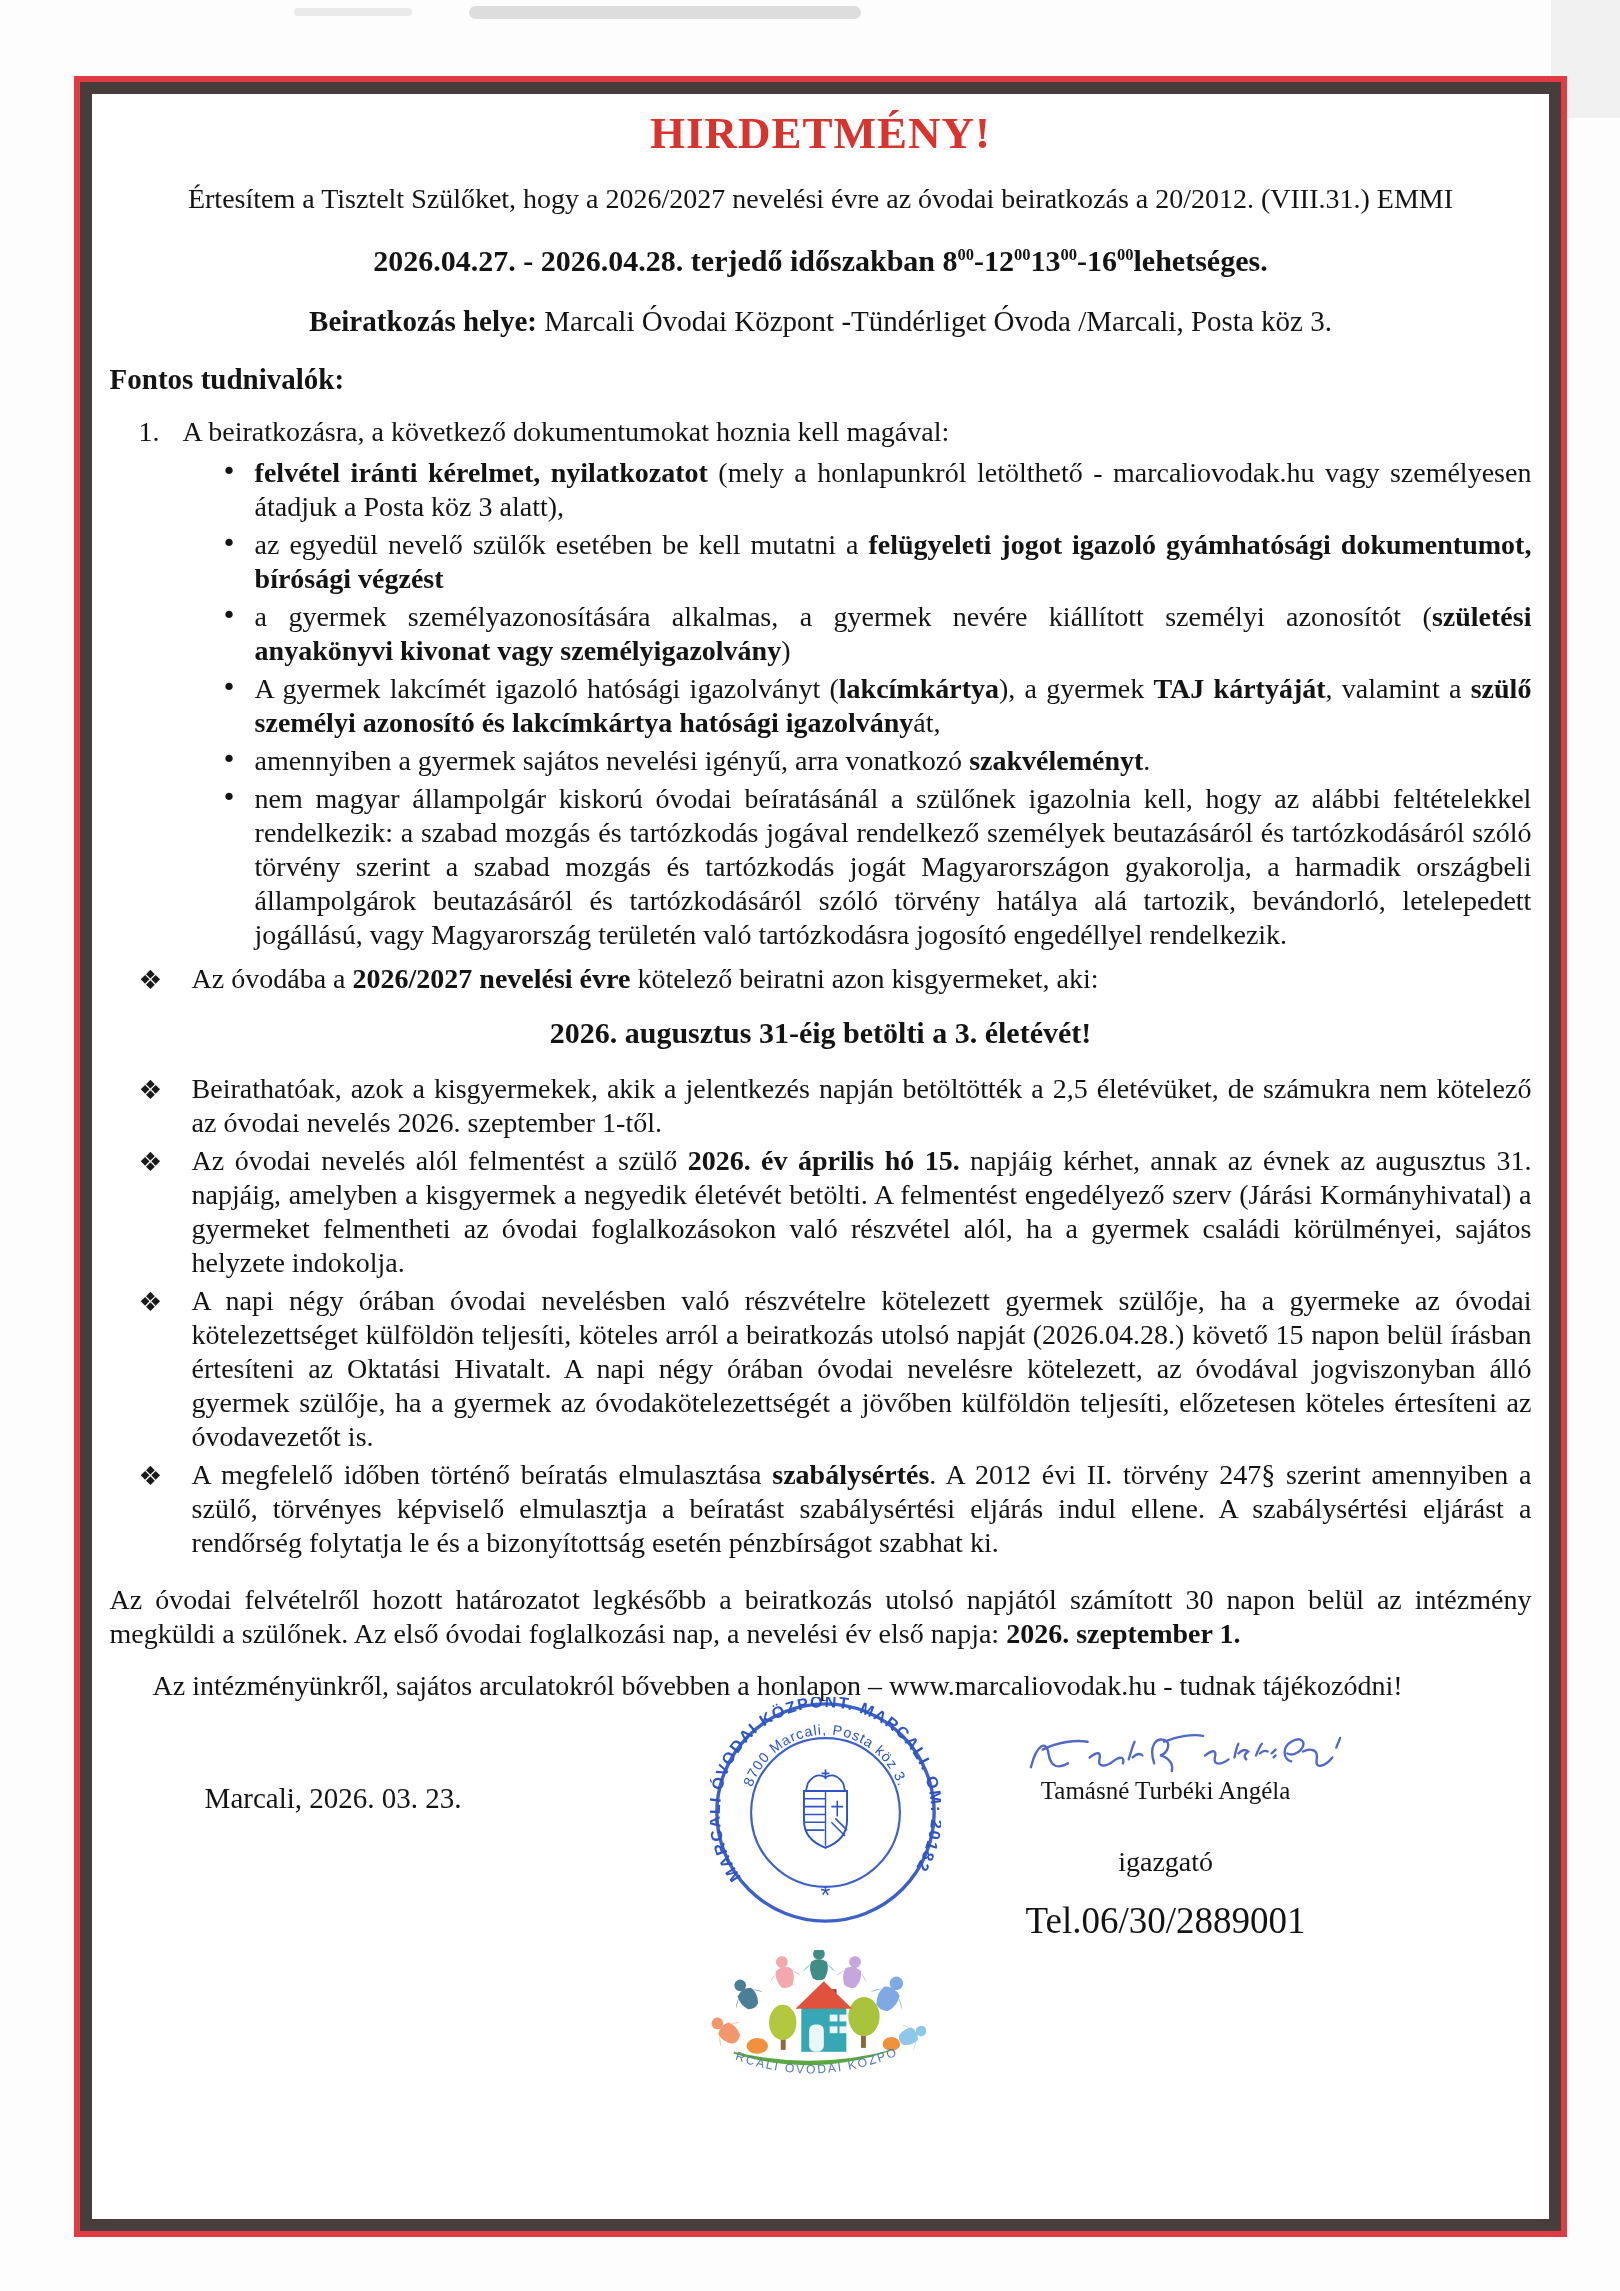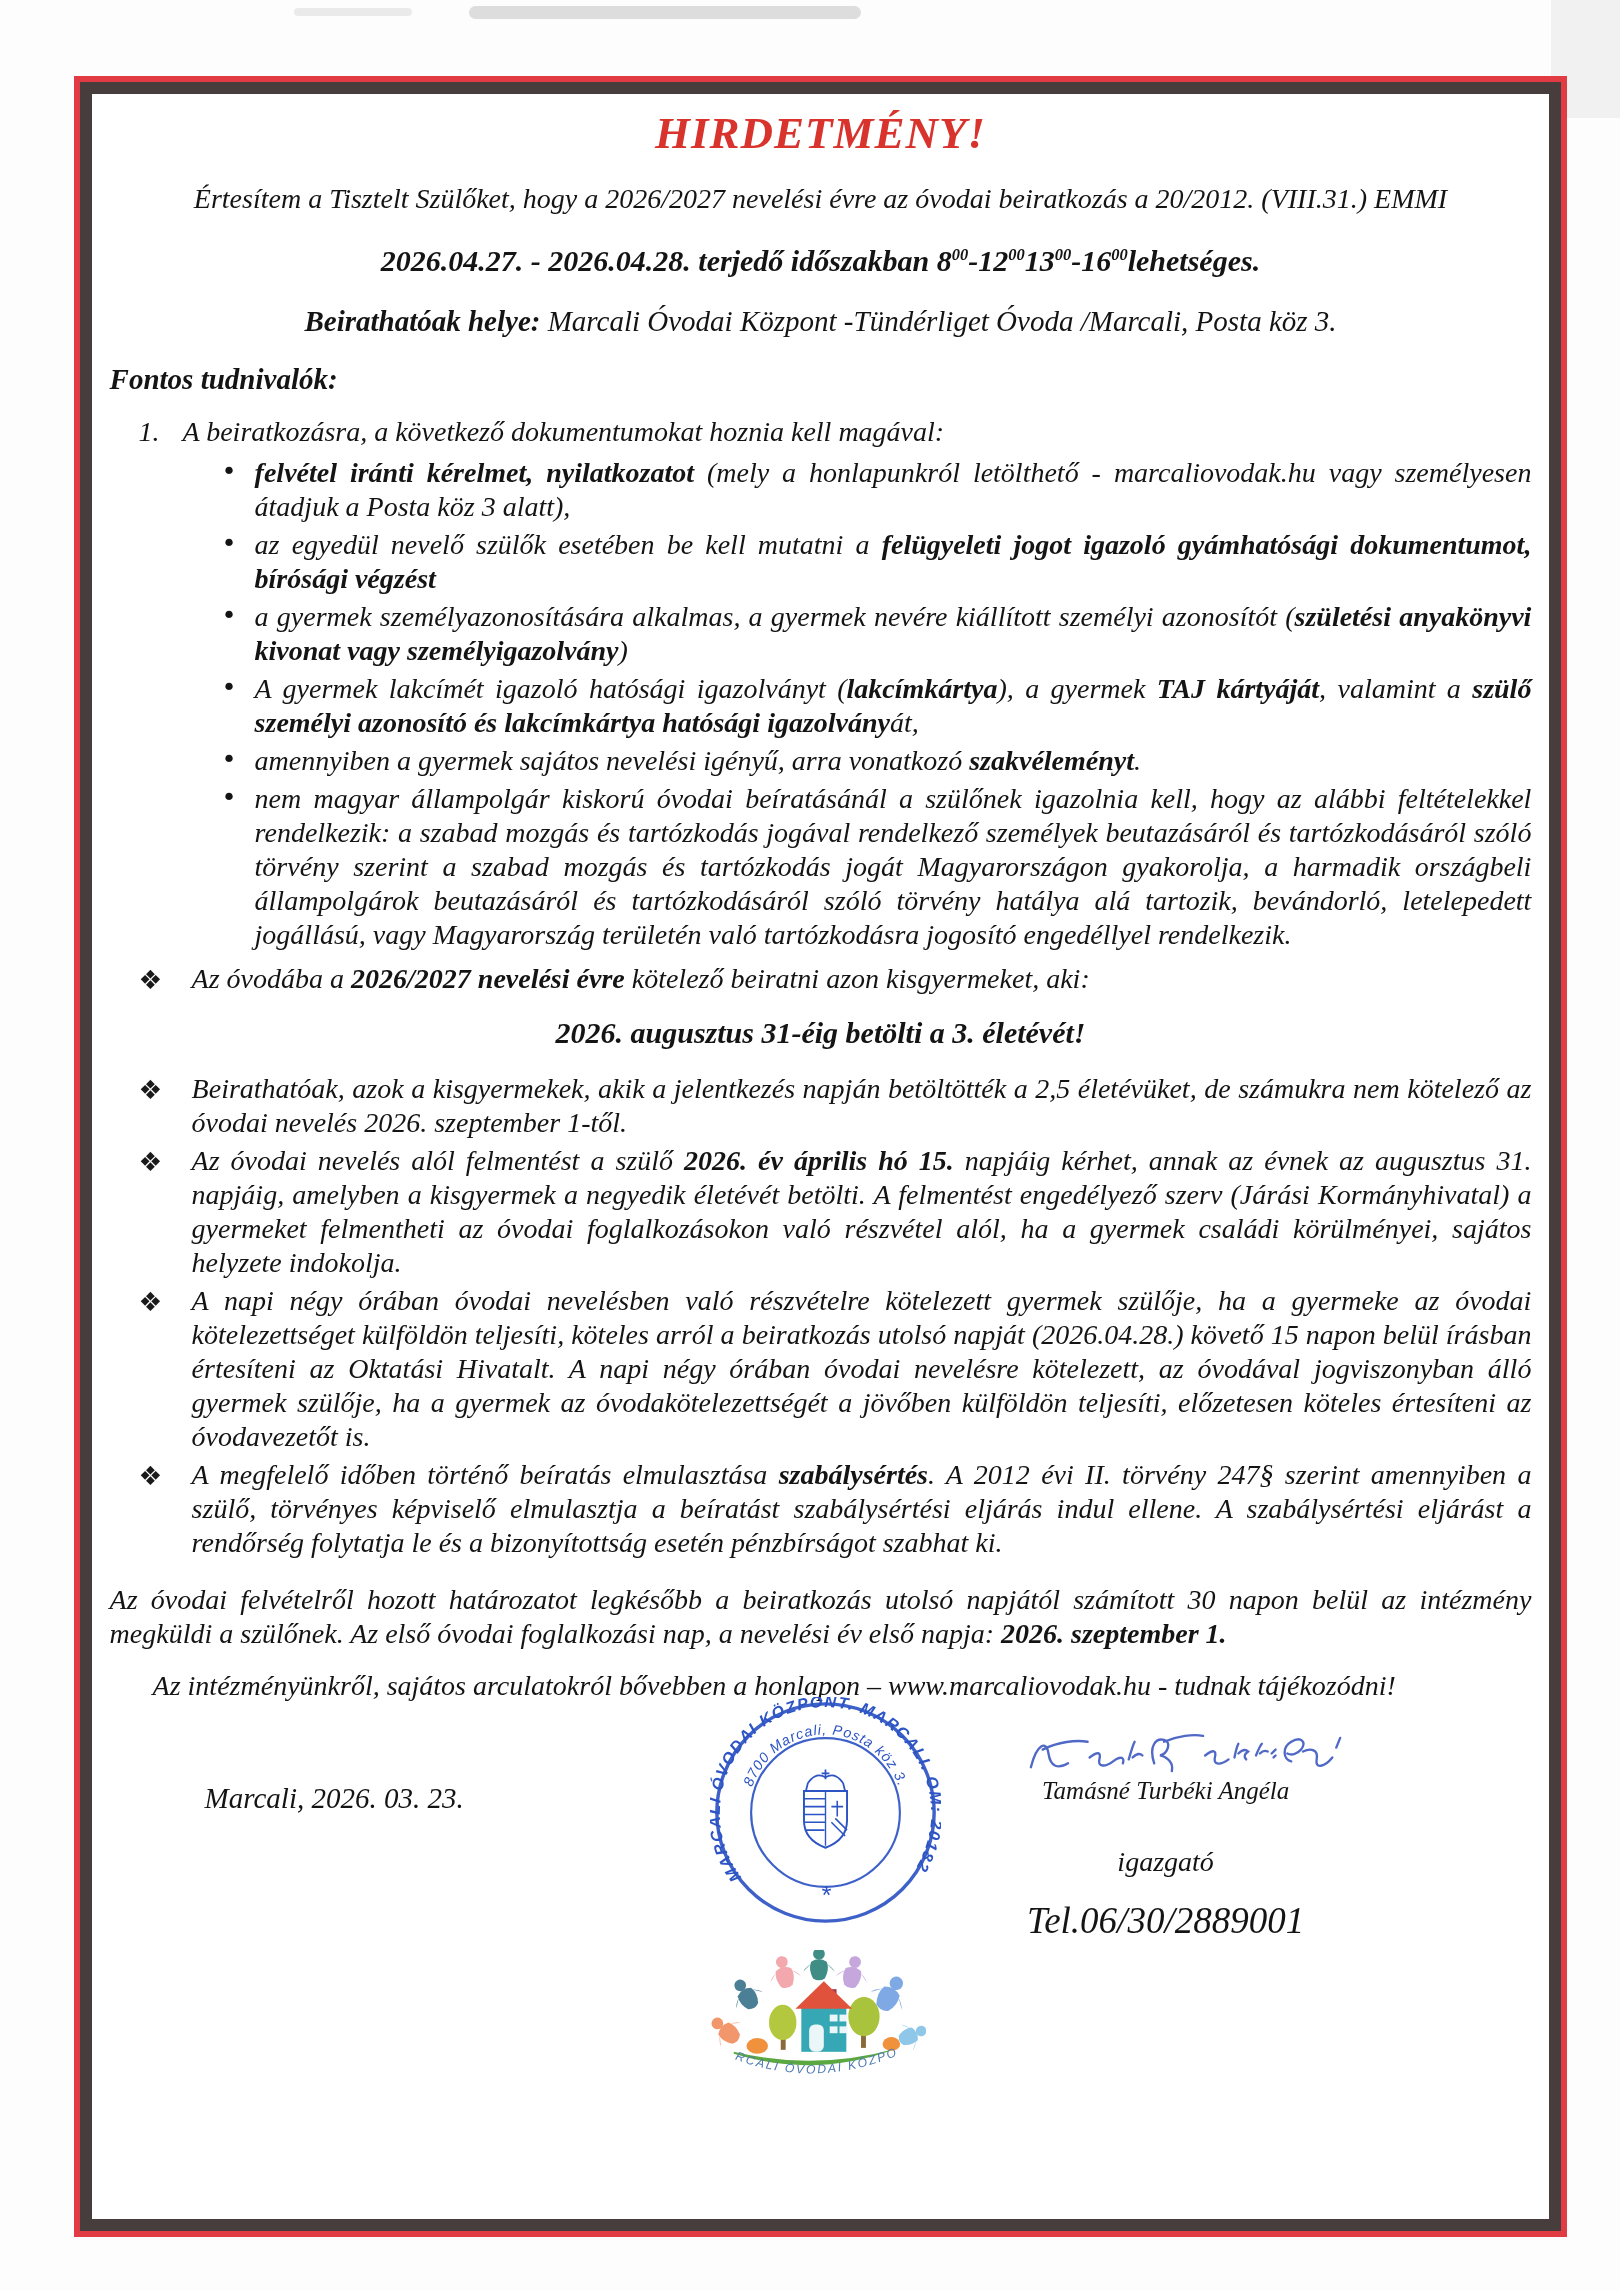--- a/index.html
+++ b/index.html
@@ -1,17 +1,17 @@
 <!DOCTYPE html>
 <html><head>
 <meta charset="utf-8">
 <style>
   html,body{margin:0;padding:0;background:#ffffff;}
   .page{position:relative;width:1620px;height:2292px;background:#fdfdfd;overflow:hidden;
-        font-family:"Liberation Serif",serif;color:#141414;font-style:italic;}
+        font-family:"Liberation Serif",serif;color:#141414;}
   .scan-smudge{position:absolute;left:469px;top:5.9px;width:392px;height:12.7px;
         background:#bdbdbd;opacity:.5;border-radius:6.9px;}
   .scan-smudge2{position:absolute;left:294px;top:7.8px;width:118px;height:7.8px;
         background:#d2d2d2;opacity:.45;border-radius:3.9px;}
   .corner-wash{position:absolute;right:0;top:0;width:69px;height:118px;background:#ededed;opacity:.8;}
 
   .frame{position:absolute;left:74px;top:76px;width:1493px;height:2161px;box-sizing:border-box;
          border:6.9px solid #e13b43;}
   .inner{position:absolute;inset:0;border:12.7px solid #473d3d;background:#ffffff;box-sizing:border-box;
          padding:0 17.6px;overflow:hidden;}
@@ -63,21 +63,21 @@
     <div class="inner">
 
       <div class="doc-title">HIRDETMÉNY!</div>
 
       <div class="intro">
         <div>Értesítem a Tisztelt Szülőket, hogy a 2026/2027 nevelési évre az óvodai beiratkozás a 20/2012. (VIII.31.) EMMI</div>
       </div>
 
       <div class="period"><span class="b">2026.04.27. - 2026.04.28. terjedő időszakban 8</span><span class="b sup">00</span><span class="b">-12</span><span class="b sup">00</span><span class="b">13</span><span class="b sup">00</span><span class="b">-16</span><span class="b sup">00</span><span>lehetséges.</span></div>
 
-      <div class="location"><span class="b">Beirathatóak helye: </span><span>Marcali Óvodai Központ -Tündérliget Óvoda /Marcali, Posta köz 3.</span></div>
+      <div class="location"><span class="b">Beiratkozás helye: </span><span>Marcali Óvodai Központ -Tündérliget Óvoda /Marcali, Posta köz 3.</span></div>
 
       <div class="sec-heading">Fontos tudnivalók:</div>
 
       <div class="numbered">
         <span class="num">1.</span>
         <span><span>A beiratkozásra, a következő dokumentumokat hoznia kell magával:</span></span>
       </div>
 
       <ul class="bullets">
           <li><span class="blt">•</span><span class="b">felvétel iránti kérelmet, nyilatkozatot </span><span>(mely a honlapunkról letölthető - marcaliovodak.hu vagy személyesen átadjuk a Posta köz 3 alatt),</span></li>

